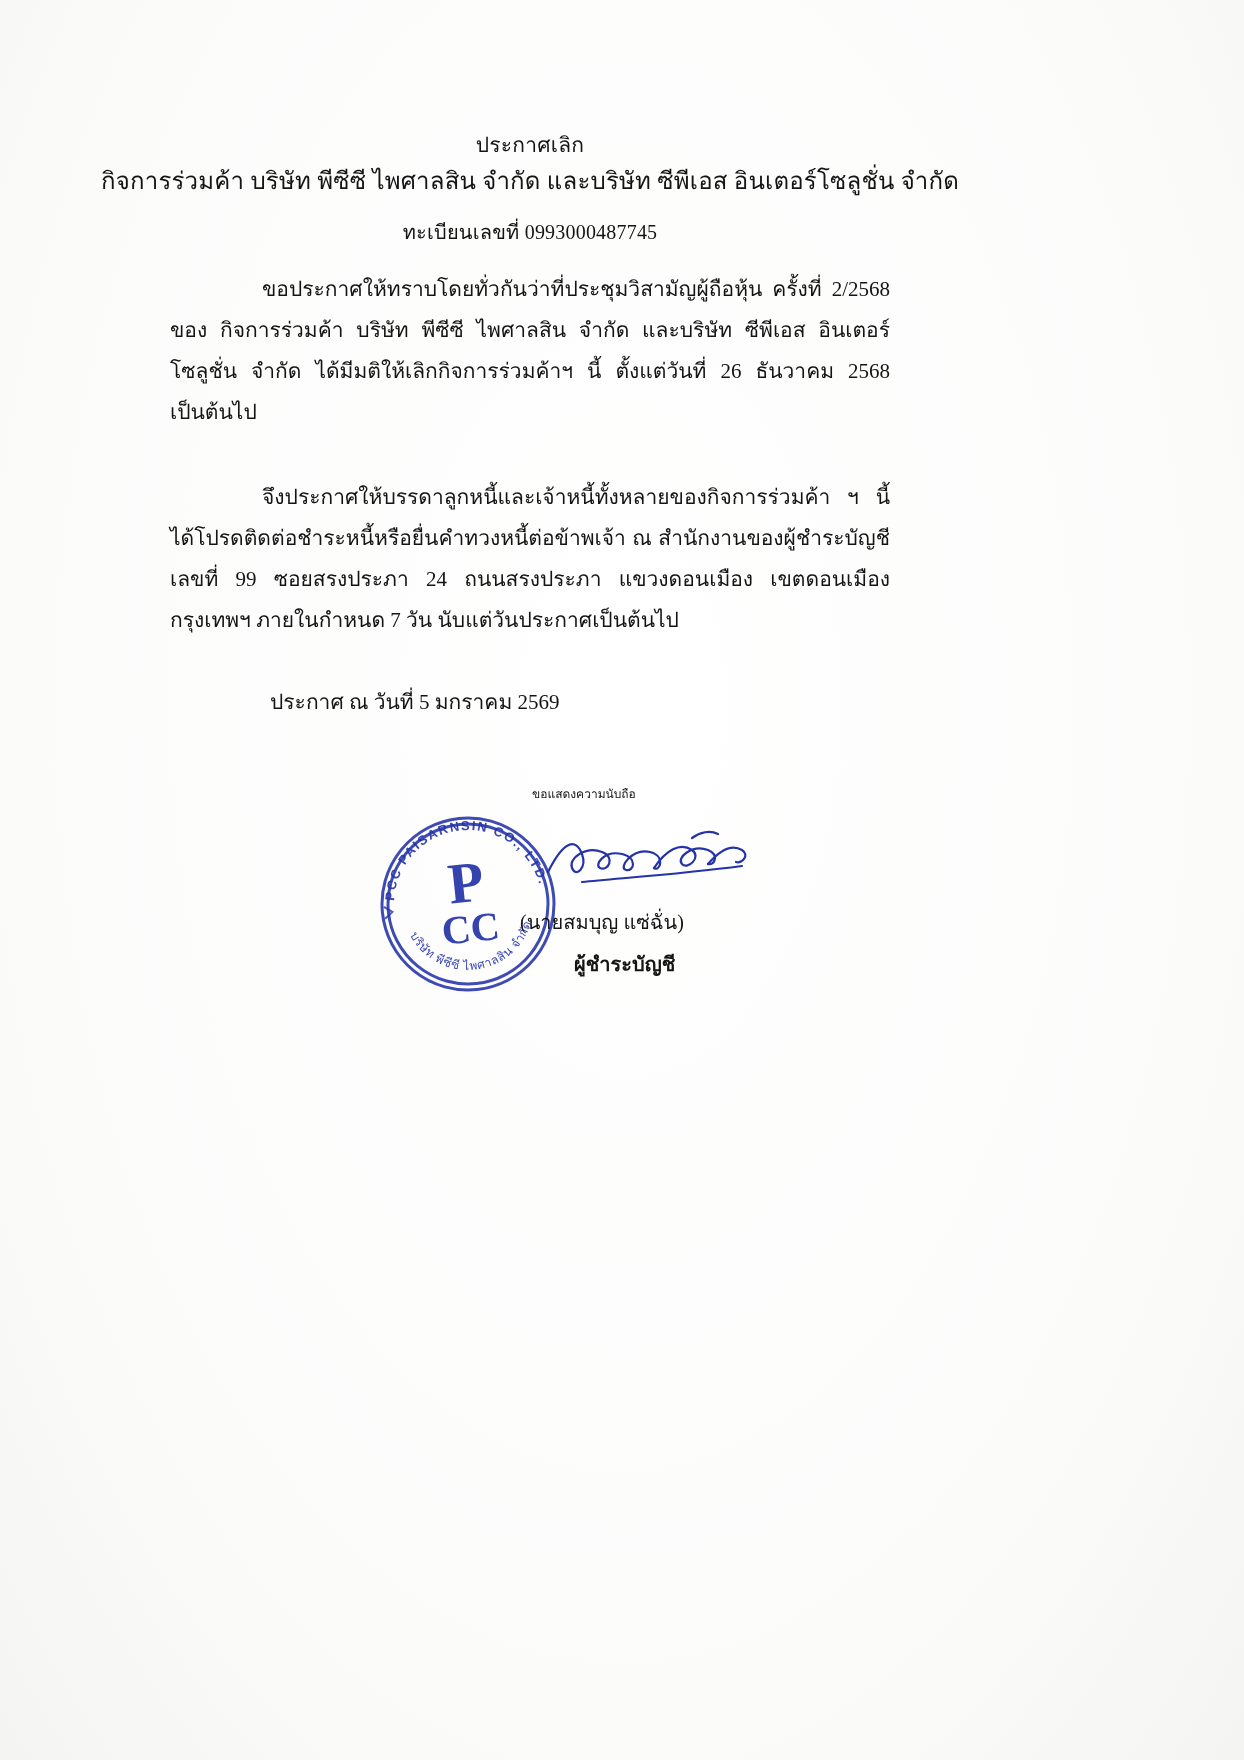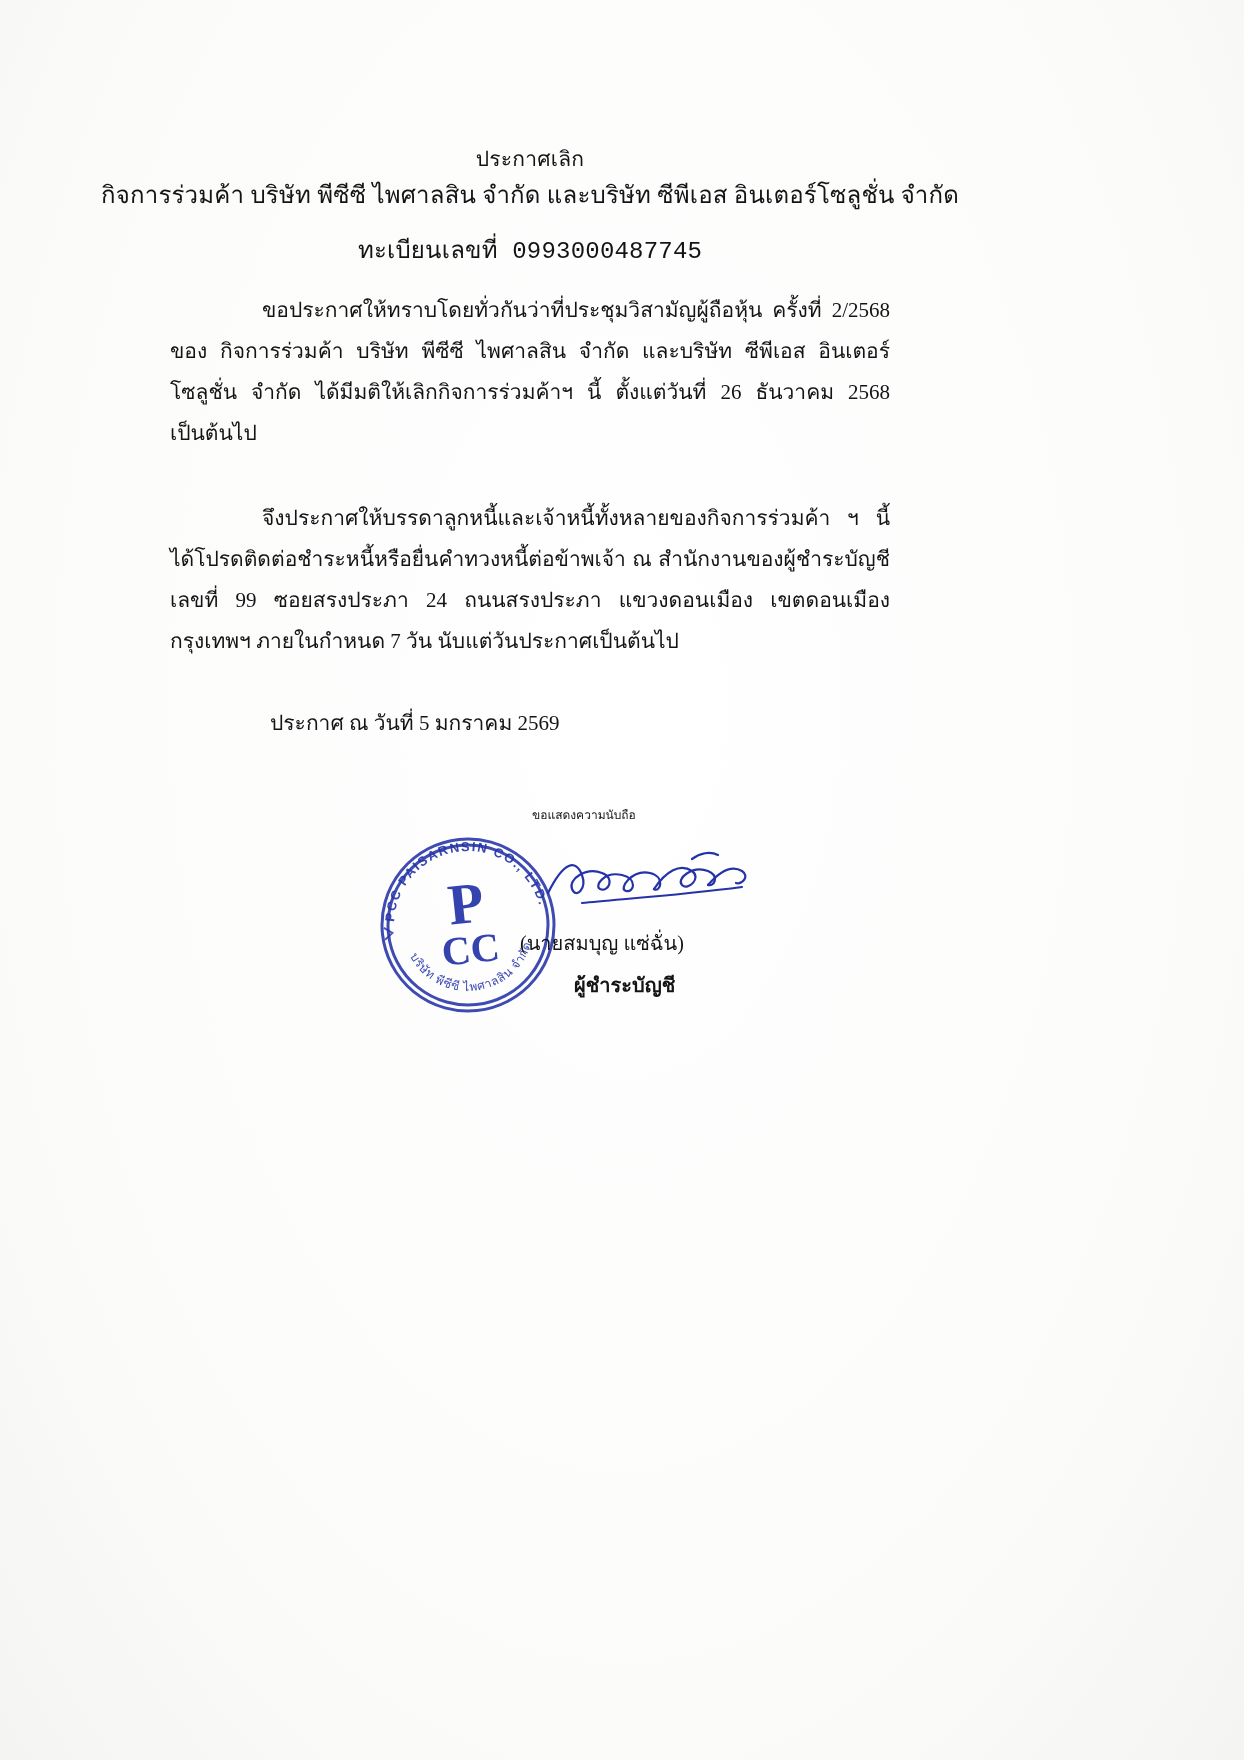--- a/index.html
+++ b/index.html
@@ -17,41 +17,40 @@
   }
   .page {
     position: absolute;
     inset: 0;
     background: #fdfdfd;
     background-image: radial-gradient(ellipse at 50% 40%, #ffffff 0%, #fbfbfa 70%, #f4f4f2 100%);
   }
   .doc {
     position: absolute;
     left: 0;
-    top: 14px;
+    top: 0;
     width: 1060px;
   }
   .title-block {
     text-align: center;
     margin-top: 128px;
   }
   .title-line1 {
     font-size: 21px;
     letter-spacing: 0.2px;
   }
   .title-line2 {
     font-size: 24px;
     margin-top: 0;
     letter-spacing: 0.2px;
   }
   .title-line3 {
-    font-size: 24px;
+    font-size: 20px;
     margin-top: 16px;
     letter-spacing: 0.2px;
-    font-family: Liberation Mono, monospace;
   }
   .body-block {
     margin: 0 auto;
     width: 720px;
     font-size: 21px;
     line-height: 1.95;
     text-align: justify;
     text-justify: inter-word;
   }
   .p1 { margin-top: 21px; }

